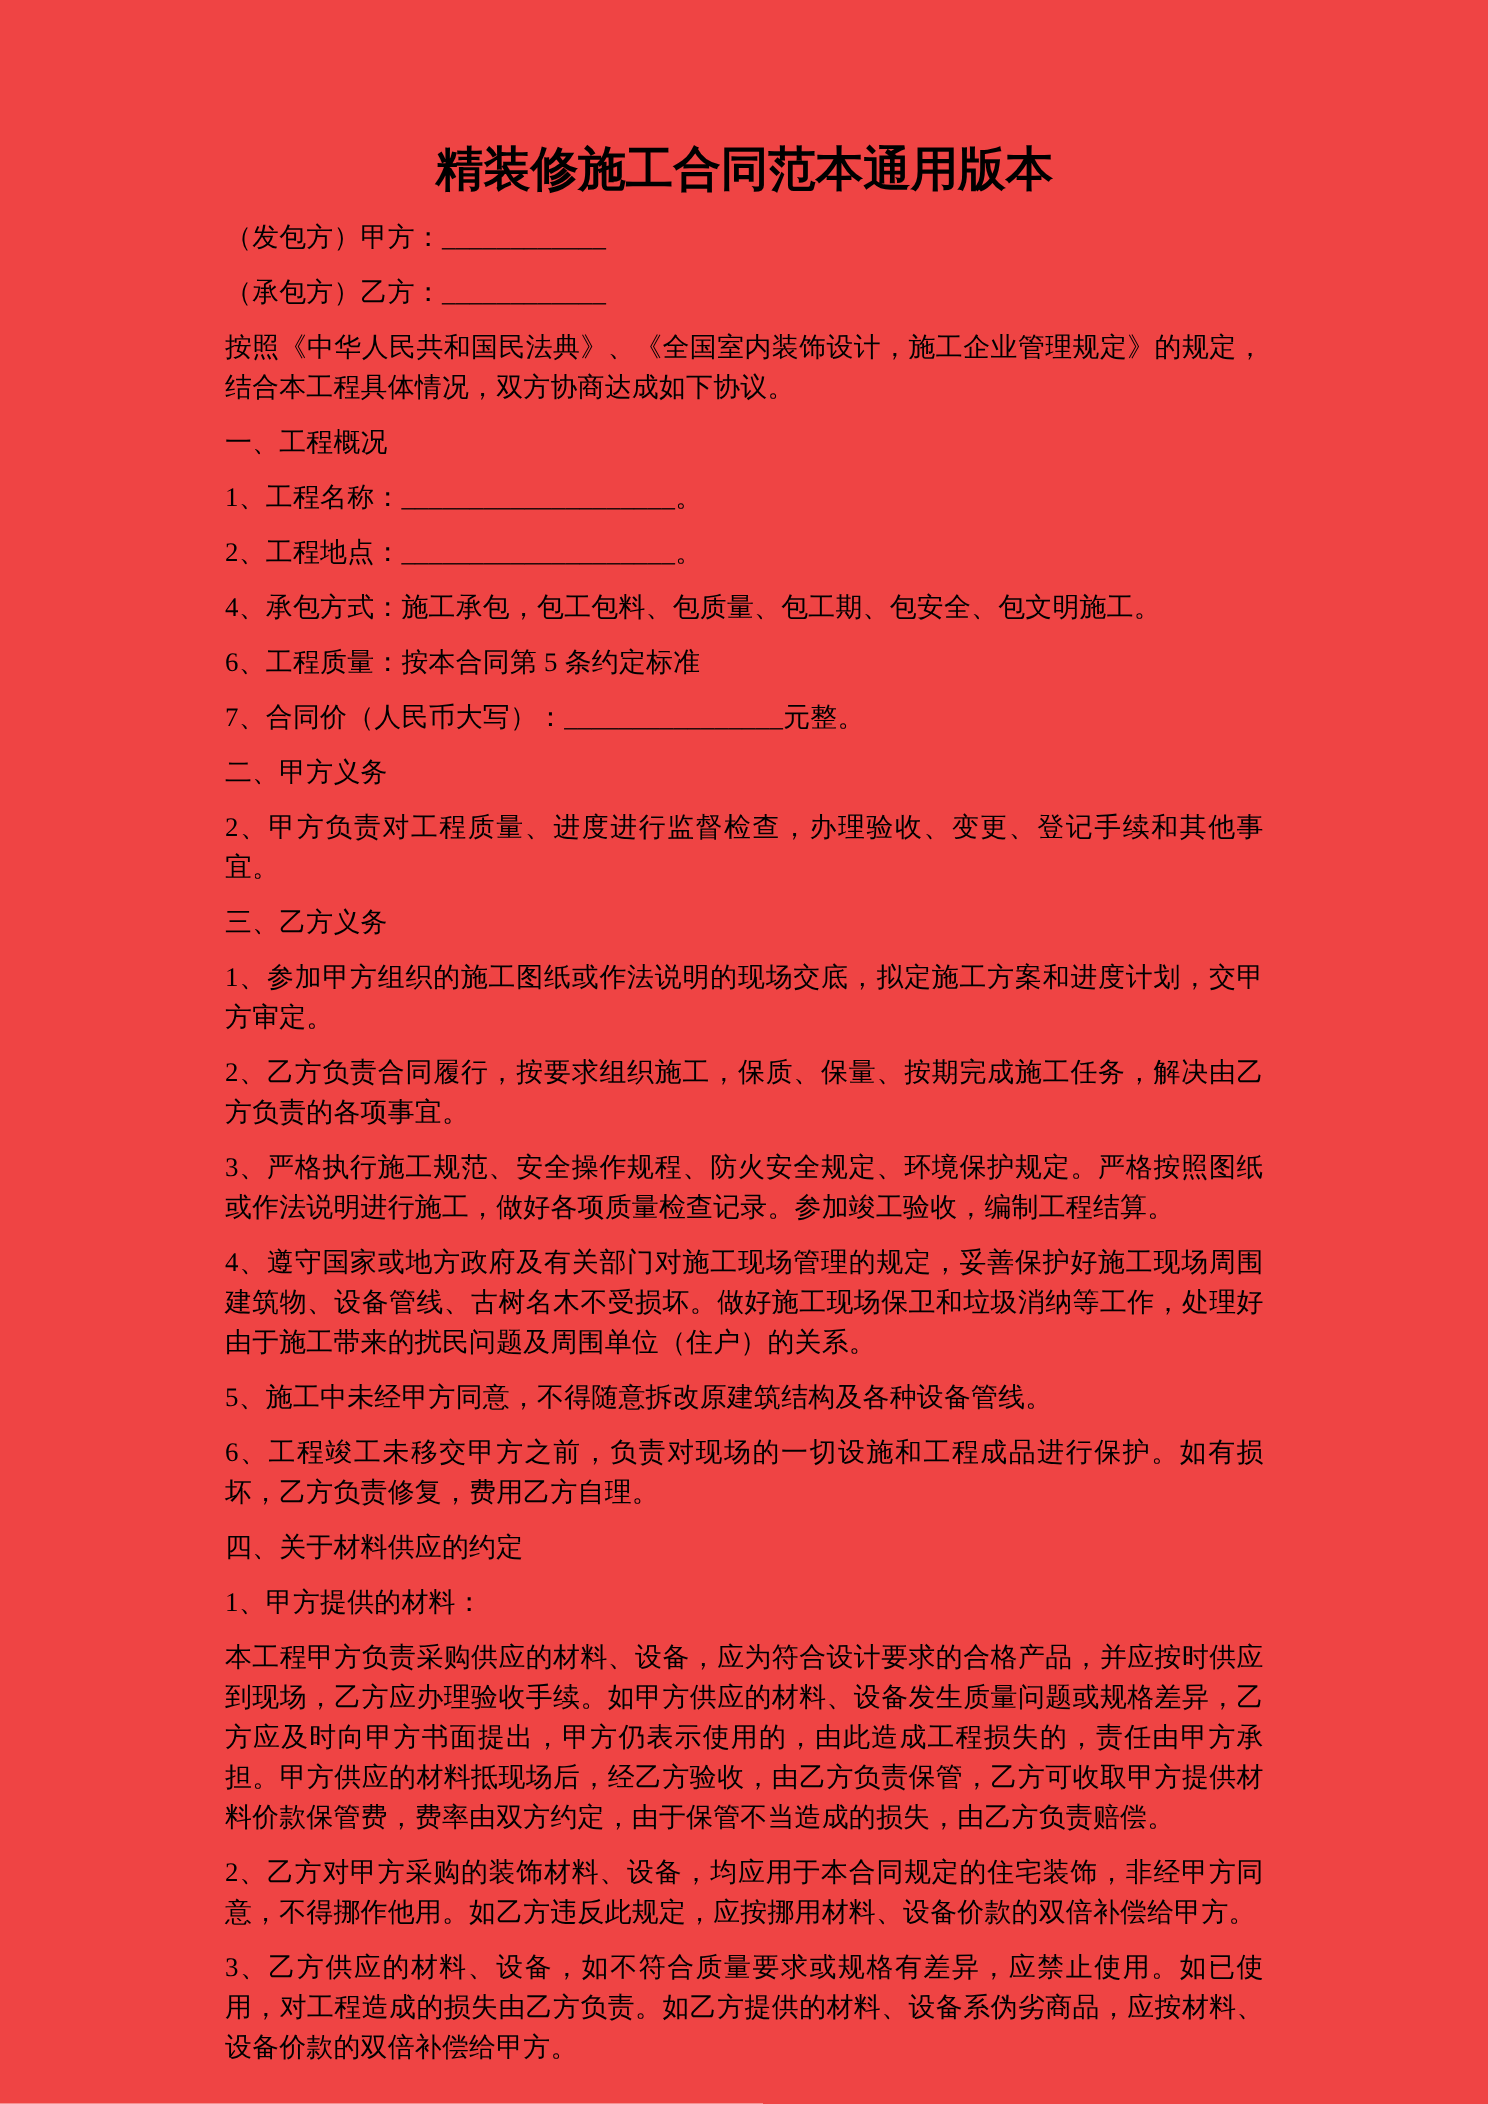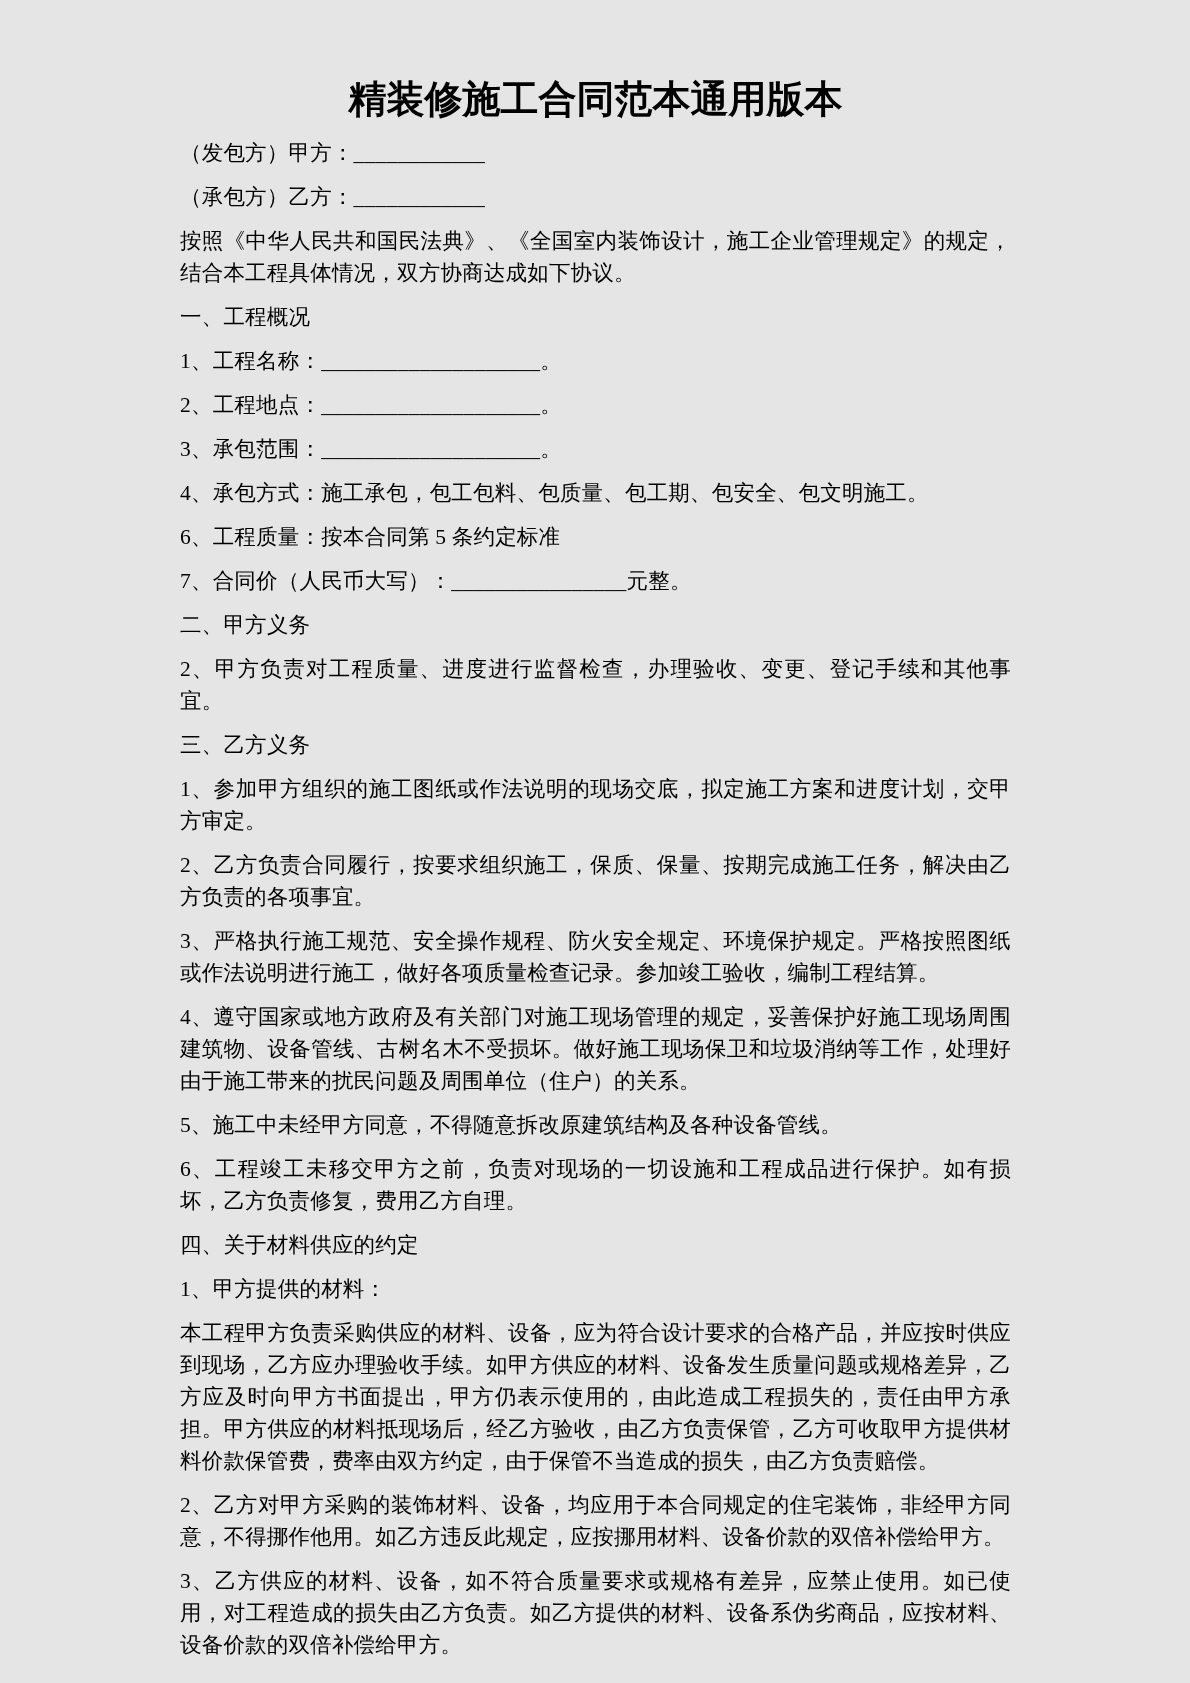--- a/index.html
+++ b/index.html
@@ -4,26 +4,26 @@
 <style>
   html, body {
     margin: 0;
     padding: 0;
     background: #ffffff;
   }
   .page {
     position: relative;
     width: 1190px;
     height: 1683px;
-    background: #e5e5e5;
+    background: #ef4444;
     overflow: hidden;
     font-family: "Liberation Serif", "DejaVu Serif", serif;
     color: #000000;
     box-sizing: border-box;
-    padding: 75px 167px 0 168px;
+    padding: 112px 167px 0 168px;
   }
   .doc-title {
     margin: 0 0 14px 0;
     text-align: center;
     font-size: 38px;
     line-height: 48px;
     font-weight: bold;
     letter-spacing: 0px;
     white-space: nowrap;
   }
@@ -44,21 +44,20 @@
 
 <div class="page">
   <h1 class="doc-title">精装修施工合同范本通用版本</h1>
   <div class="doc-body">
       <p class="para">（发包方）甲方：____________</p>
       <p class="para">（承包方）乙方：____________</p>
       <p class="para">按照《中华人民共和国民法典》、《全国室内装饰设计，施工企业管理规定》的规定，结合本工程具体情况，双方协商达成如下协议。</p>
       <p class="para">一、工程概况</p>
       <p class="para">1、工程名称：____________________。</p>
       <p class="para">2、工程地点：____________________。</p>
-      <p class="para">3、承包范围：____________________。</p>
       <p class="para">4、承包方式：施工承包，包工包料、包质量、包工期、包安全、包文明施工。</p>
       <p class="para">6、工程质量：按本合同第 5 条约定标准</p>
       <p class="para">7、合同价（人民币大写）：________________元整。</p>
       <p class="para">二、甲方义务</p>
       <p class="para">2、甲方负责对工程质量、进度进行监督检查，办理验收、变更、登记手续和其他事宜。</p>
       <p class="para">三、乙方义务</p>
       <p class="para">1、参加甲方组织的施工图纸或作法说明的现场交底，拟定施工方案和进度计划，交甲方审定。</p>
       <p class="para">2、乙方负责合同履行，按要求组织施工，保质、保量、按期完成施工任务，解决由乙方负责的各项事宜。</p>
       <p class="para">3、严格执行施工规范、安全操作规程、防火安全规定、环境保护规定。严格按照图纸或作法说明进行施工，做好各项质量检查记录。参加竣工验收，编制工程结算。</p>
       <p class="para">4、遵守国家或地方政府及有关部门对施工现场管理的规定，妥善保护好施工现场周围建筑物、设备管线、古树名木不受损坏。做好施工现场保卫和垃圾消纳等工作，处理好由于施工带来的扰民问题及周围单位（住户）的关系。</p>

